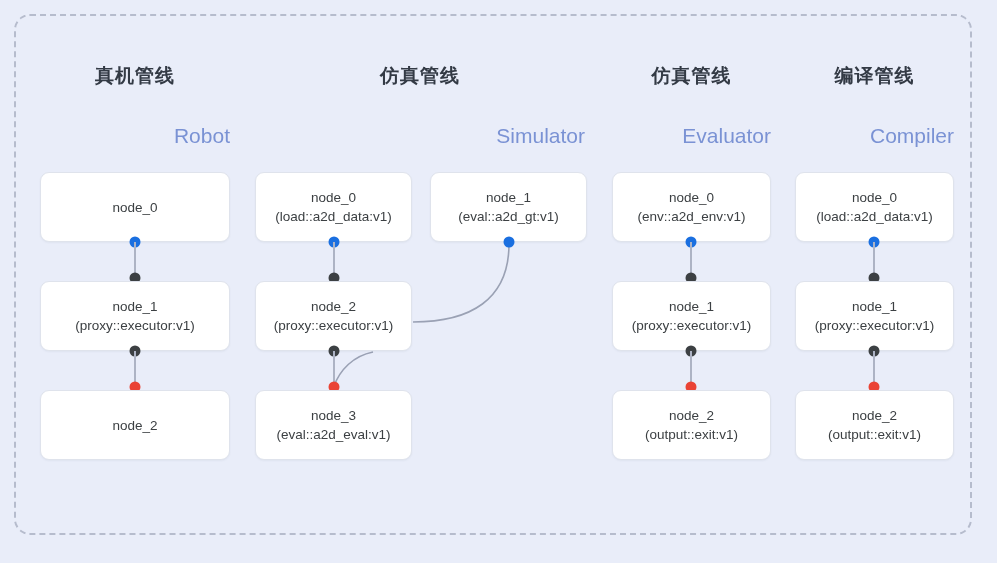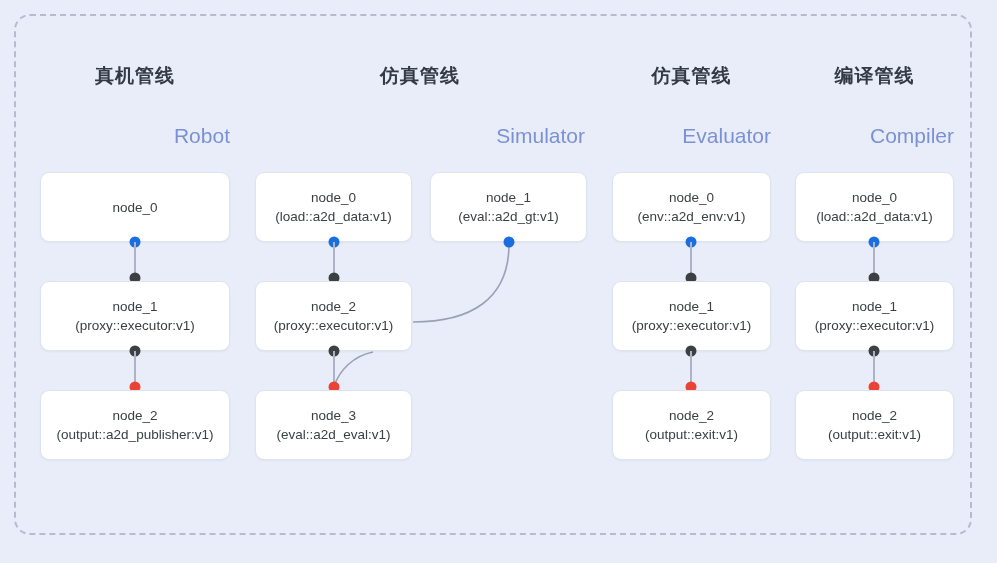--- a/index.html
+++ b/index.html
@@ -147,21 +147,20 @@
     <div class="node" style="left:40px; top:281px; width:190px; height:70px;">
       <div class="node-name">node_1</div>
       <div class="node-type">(proxy::executor:v1)</div>
     </div>
     <div class="port port-black" style="left:135px; top:351px;"></div>
     <div class="edge-v" style="left:135px; top:351px; height:36px;"></div>
     <div class="port port-red" style="left:135px; top:387px;"></div>
 
     <div class="node" style="left:40px; top:390px; width:190px; height:70px;">
       <div class="node-name">node_2</div>
-      <div class="node-type">(output::a2d_publisher:v1)</div>
     </div>
 
     <div class="column" style="left:255px; width:330px;">
       <div class="col-title-cn" style="top:63px;">仿真管线</div>
       <div class="col-title-en" style="top:124px;">Simulator</div>
     </div>
 
     <div class="node" style="left:255px; top:172px; width:157px; height:70px;">
       <div class="node-name">node_0</div>
       <div class="node-type">(load::a2d_data:v1)</div>

